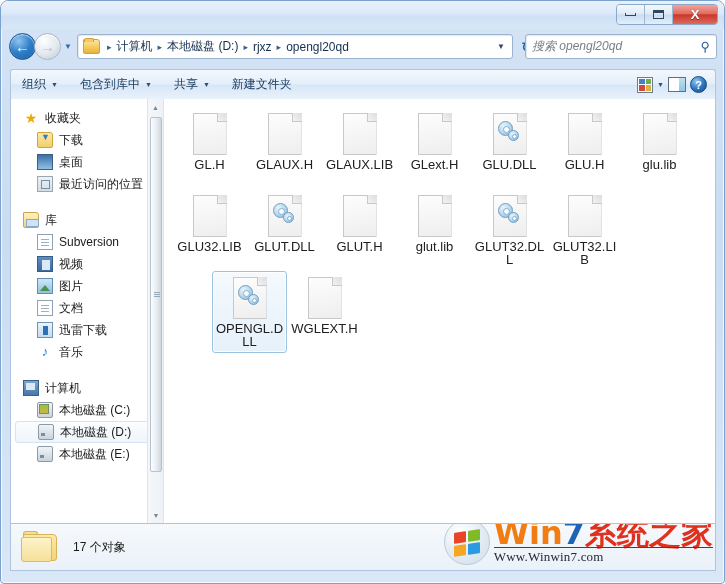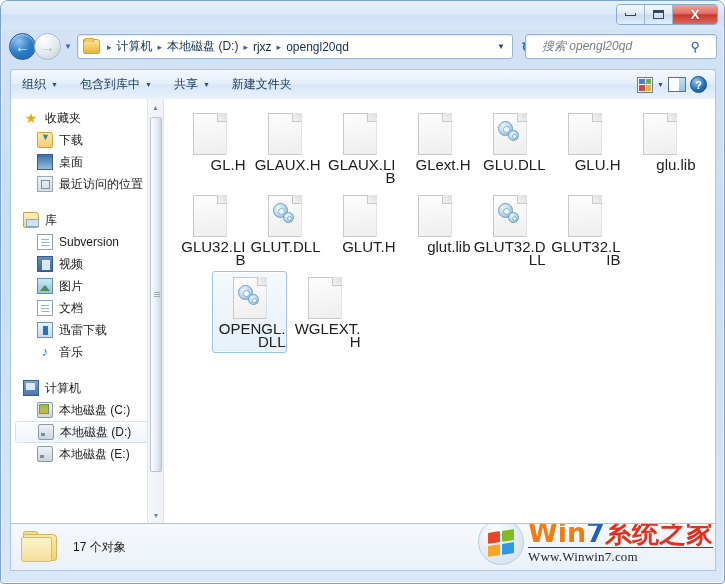--- a/index.html
+++ b/index.html
@@ -88,21 +88,21 @@
   .crumbsep { color: #3a5f87; font-size: 9px; margin: 0 4px; }
   #addrdrop { margin-left: auto; color: #2b4a6b; font-size: 8px; padding-right: 5px; }
   #refreshbtn {
     position: absolute; left: 514px; top: 5px; width: 24px; height: 25px;
     display: flex; align-items: center; justify-content: center;
     color: #1d68b5; font-size: 14px; font-weight: bold;
   }
   #searchbox {
     position: absolute; left: 524px; top: 5px; width: 192px; height: 25px;
     background: #ffffff; border: 1px solid #9ab3ce; border-radius: 3px;
-    display: flex; align-items: center; padding: 0 16px;
+    display: flex; align-items: center; padding: 0 6px;
     box-shadow: inset 1px 1px 1px rgba(140,160,180,.25);
   }
   #searchtext { font-size: 12px; color: #777f88; font-style: italic; flex: 1;
                 overflow: hidden; white-space: nowrap; }
   #searchicon { color: #2a5d96; font-size: 13px; }
 
   
   #toolbar {
     position: absolute; left: 9px; top: 68px; width: 706px; height: 30px;
     background: linear-gradient(180deg,#f3f8fd 0%, #e4eefa 48%, #d7e6f6 52%, #e9f2fc 100%);
@@ -248,21 +248,21 @@
     background: radial-gradient(circle at 35% 30%, #eaf4fb 0%, #b7d6ec 55%, #7fb0d4 100%);
     border: 1px solid #6d9fc4;
   }
   .gear.big { left: 0; top: 0; width: 15px; height: 15px; }
   .gear.big:after { content:''; position:absolute; left:4px; top:4px; width:5px; height:5px;
                     background:#fbfdfe; border:1px solid #7fb0d4; border-radius:50%; }
   .gear.small { left: 10px; top: 9px; width: 11px; height: 11px; }
   .gear.small:after { content:''; position:absolute; left:3px; top:3px; width:3px; height:3px;
                     background:#fbfdfe; border:1px solid #7fb0d4; border-radius:50%; }
   .flabel {
-    margin-top: 3px; font-size: 15px; color: #202020; text-align: right;
+    margin-top: 3px; font-size: 13px; color: #202020; text-align: center;
     line-height: 13px; width: 72px; word-break: break-all;
   }
 
   
   #statusbar {
     position: absolute; left: 9px; top: 523px; width: 706px; height: 47px;
     background: linear-gradient(180deg,#f6f9fc 0%, #eaf1f8 100%);
     border: 1px solid #aec5dd; border-top: none;
     display: flex; align-items: center; padding-left: 10px; overflow: hidden;
   }
@@ -296,21 +296,21 @@
             border: 1px solid #b9cbda; position: relative; overflow: hidden; }
   #wmflag { position: absolute; left: 9px; top: 11px; width: 26px; height: 24px;
             display: grid; grid-template-columns: 1fr 1fr; grid-template-rows: 1fr 1fr;
             gap: 2px; transform: skewY(-8deg); }
   #wmflag b { display: block; border-radius: 1px; }
   #wmflag b:nth-child(1){ background:#e8452a; }
   #wmflag b:nth-child(2){ background:#7fba28; }
   #wmflag b:nth-child(3){ background:#f5a623; }
   #wmflag b:nth-child(4){ background:#2b9ae0; }
   #wmtextwrap { display: flex; flex-direction: column; }
-  #wmtop { font-size: 27px; font-weight: bold; line-height: 28px;
+  #wmtop { font-size: 32px; font-weight: bold; line-height: 28px;
            font-family: "DejaVu Sans", sans-serif; white-space: nowrap; }
   #wmtop .wWin { color: #f07c12; }
   #wmtop .w7 { color: #1f63b5; }
   #wmtop .wCn { color: #e0301e; }
   #wmurl { font-size: 13px; color: #222a33; font-family: "Liberation Serif", serif;
            border-top: 1px solid #3b444f; padding-top: 1px; letter-spacing: .2px; white-space: nowrap; }
 </style>
 </head>
 <body>
 

